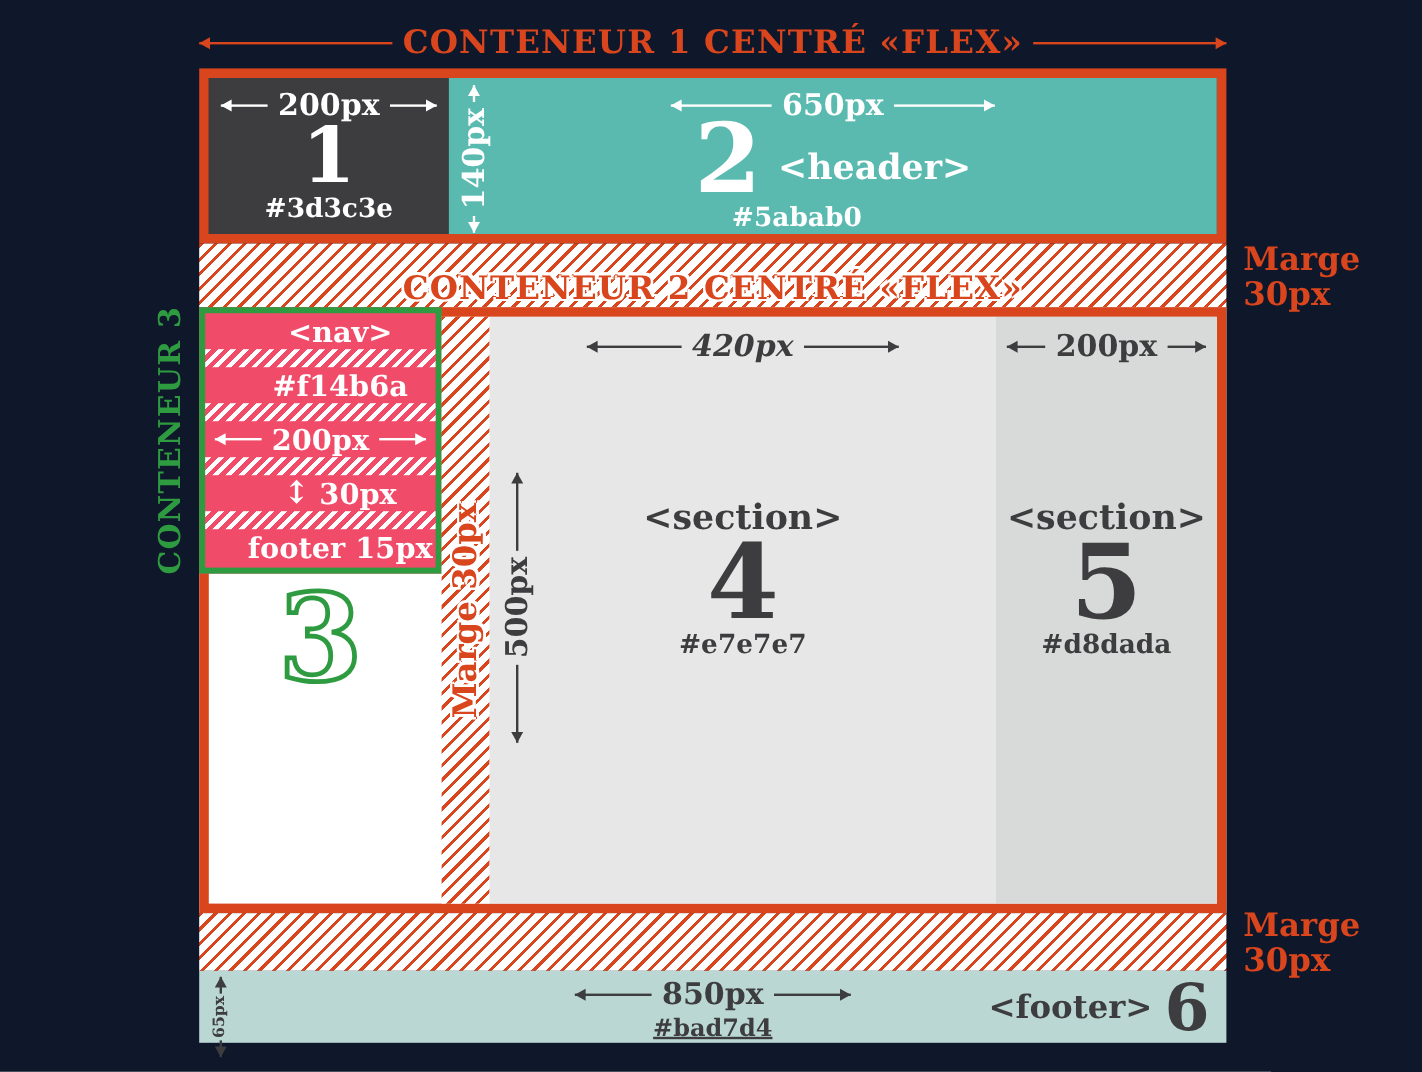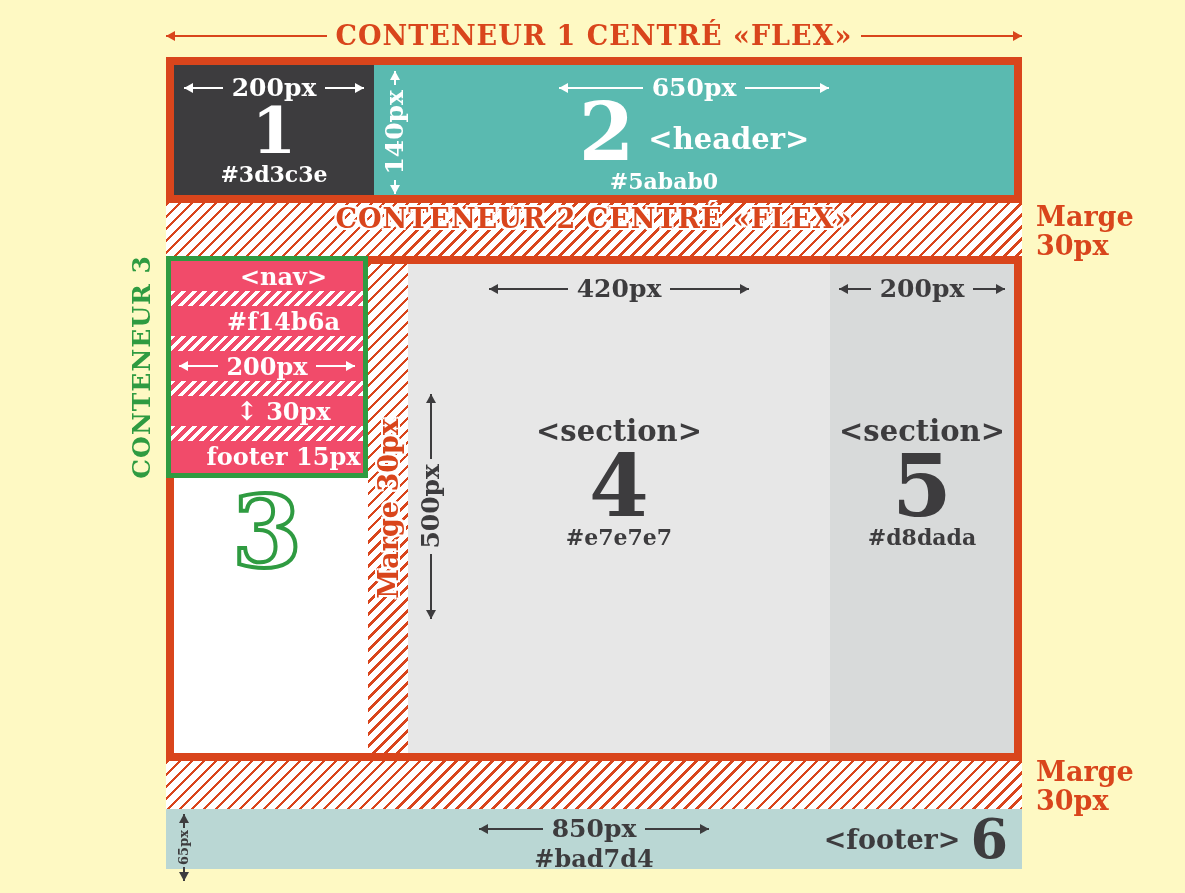--- a/index.html
+++ b/index.html
@@ -1,17 +1,17 @@
 <!DOCTYPE html>
 <html><head>
 <meta charset="utf-8">
 <style>
   * { box-sizing: border-box; margin: 0; padding: 0; }
   body { background: #ffffff; font-family: "DejaVu Serif", "Liberation Serif", serif; }
-  .canvas { position: relative; width: 1185px; height: 893px; background: #fef9c3; overflow: hidden; font-weight: bold; }
+  .canvas { position: relative; width: 1185px; height: 893px; background: #0f172a; overflow: hidden; font-weight: bold; }
 
   
   .hatch-o { background: repeating-linear-gradient(135deg, #d9451c 0px, #d9451c 2.5px, #ffffff 2.5px, #ffffff 8.5px); }
   .hatch-p { background: repeating-linear-gradient(135deg, #ffffff 0px, #ffffff 3.5px, #f14b6a 3.5px, #f14b6a 7.5px); }
 
   
   .dim-h { display: flex; align-items: center; gap: 9px; }
   .dim-h .dl { height: 2px; background: currentColor; position: relative; flex: 1; min-width: 18px; }
   .dim-h .dl.l::before { content: ""; position: absolute; left: 0; top: -4px; width: 0; height: 0;
       border-top: 5px solid transparent; border-bottom: 5px solid transparent; border-right: 9px solid currentColor; }
@@ -45,21 +45,21 @@
             display: flex; flex-direction: column; align-items: center; padding-top: 8px; }
   .b2-hdim { width: 270px; font-size: 25px; }
   .b2-vdim { position: absolute; left: 6px; top: 6px; bottom: 6px; font-size: 25px; }
   .b2-row { display: flex; align-items: center; gap: 14px; margin-top: -2px; }
   .b2-row .num { font-size: 80px; line-height: 0.82; }
   .b2-row .tag { font-size: 29px; margin-top: 12px; }
   .block2 .hex { font-size: 22px; margin-top: 2px; margin-left: -60px; }
 
   
   .band1 { position: absolute; left: 166px; top: 203px; width: 856px; height: 53px;
-           display: flex; align-items: flex-start; justify-content: center; }
+           display: flex; align-items: flex-end; justify-content: center; }
   .title2 { color: #d9451c; font-size: 27px; letter-spacing: 1px; }
 
   .marge-label { position: absolute; left: 1036px; width: 150px; color: #d9451c;
                  font-size: 27px; line-height: 1.08; white-space: pre-line; }
   .marge-top { top: 202px; }
   .marge-bottom { top: 757px; }
 
   
   .c3-label { position: absolute; left: 122px; top: 253px; height: 228px; width: 38px;
               display: flex; align-items: center; justify-content: center;
@@ -84,40 +84,40 @@
           -webkit-text-stroke: 4px #2f9b41; }
 
   .strip { position: absolute; left: 194px; top: 0; width: 40px; height: 100%;
            display: flex; align-items: center; justify-content: center; }
   .strip .lbl { color: #d9451c; font-size: 27px; white-space: nowrap; }
 
   .sec { position: absolute; top: 0; height: 100%; color: #3d3c3e; }
   .sec4 { left: 234px; width: 422px; background: #e7e7e7; }
   .sec5 { left: 656px; width: 184px; background: #d8dada; }
   .sec .wdim { position: absolute; top: 10px; left: 0; right: 0; margin: 0 auto; font-size: 25px; }
-  .sec4 .wdim { width: 260px; }
+  .sec4 .wdim { width: 260px; font-style: italic; }
   .sec5 .wdim { width: 166px; }
   .sec .group { position: absolute; left: 0; right: 0; top: 150px;
                 display: flex; flex-direction: column; align-items: center; }
   .sec .tag { font-size: 29px; }
   .sec .num { font-size: 86px; line-height: 0.88; }
   .sec .hex { font-size: 22px; }
   .hdim500 { position: absolute; left: 8px; top: 130px; height: 225px; font-size: 25px; }
 
   
   .band2 { position: absolute; left: 166px; top: 761px; width: 856px; height: 48px; }
 
   
   .footer { position: absolute; left: 166px; top: 809px; width: 856px; height: 60px;
             background: #bad7d4; color: #3d3c3e; }
   .f-vdim { position: absolute; left: 10px; top: 5px; bottom: 5px; font-size: 13px; gap: 2px; }
   .f-center { position: absolute; left: 0; right: 0; top: 5px;
               display: flex; flex-direction: column; align-items: center; }
   .f-center .wdim { width: 230px; font-size: 25px; }
-  .f-center .hex { font-size: 24px; margin-top: 1px; }
+  .f-center .hex { font-size: 20px; margin-top: 1px; text-decoration: underline; }
   .f-right { position: absolute; right: 14px; top: 0; bottom: 0;
              display: flex; align-items: center; gap: 10px; }
   .f-right .tag { font-size: 27px; }
   .f-right .num { font-size: 54px; line-height: 0.9; }
 </style>
 </head>
 <body>
 
 <div class="canvas">
 

